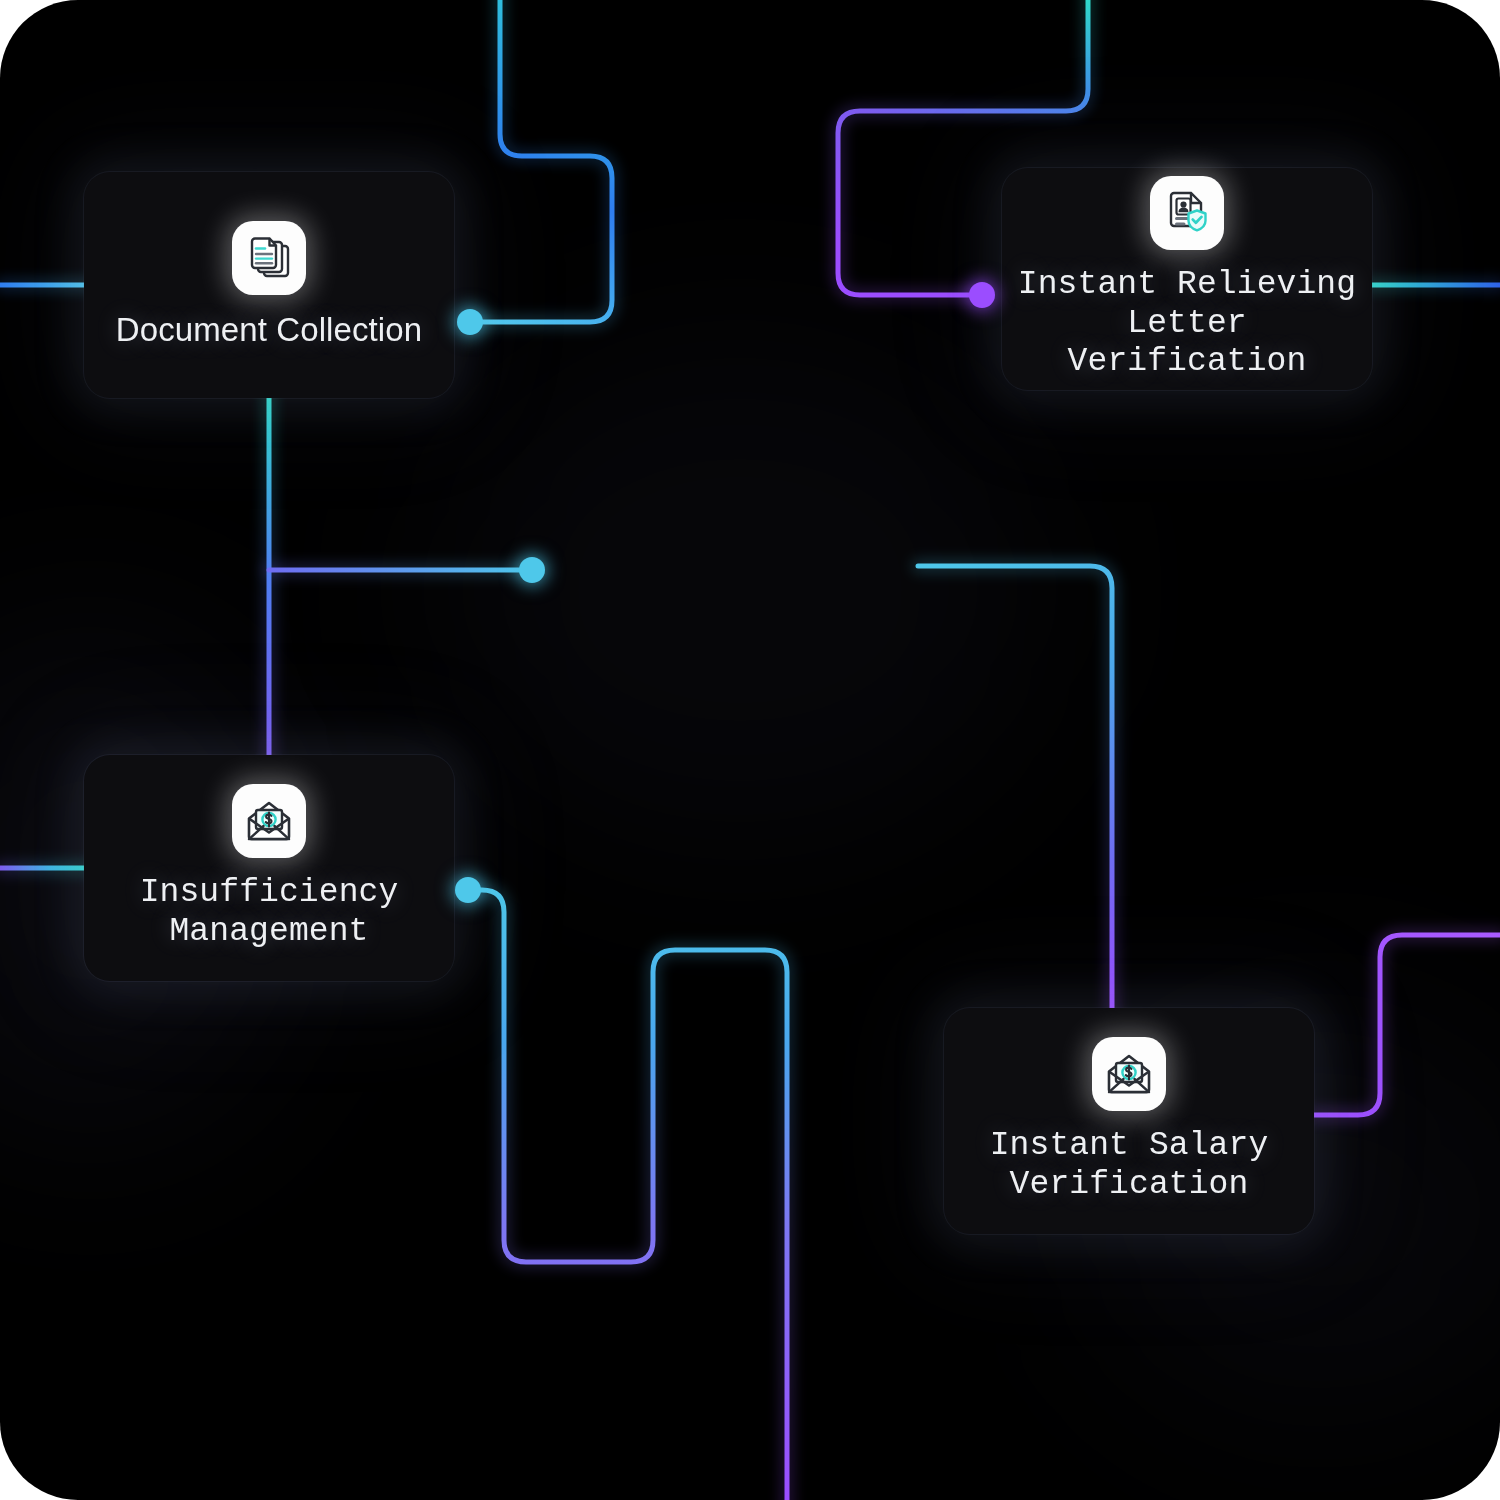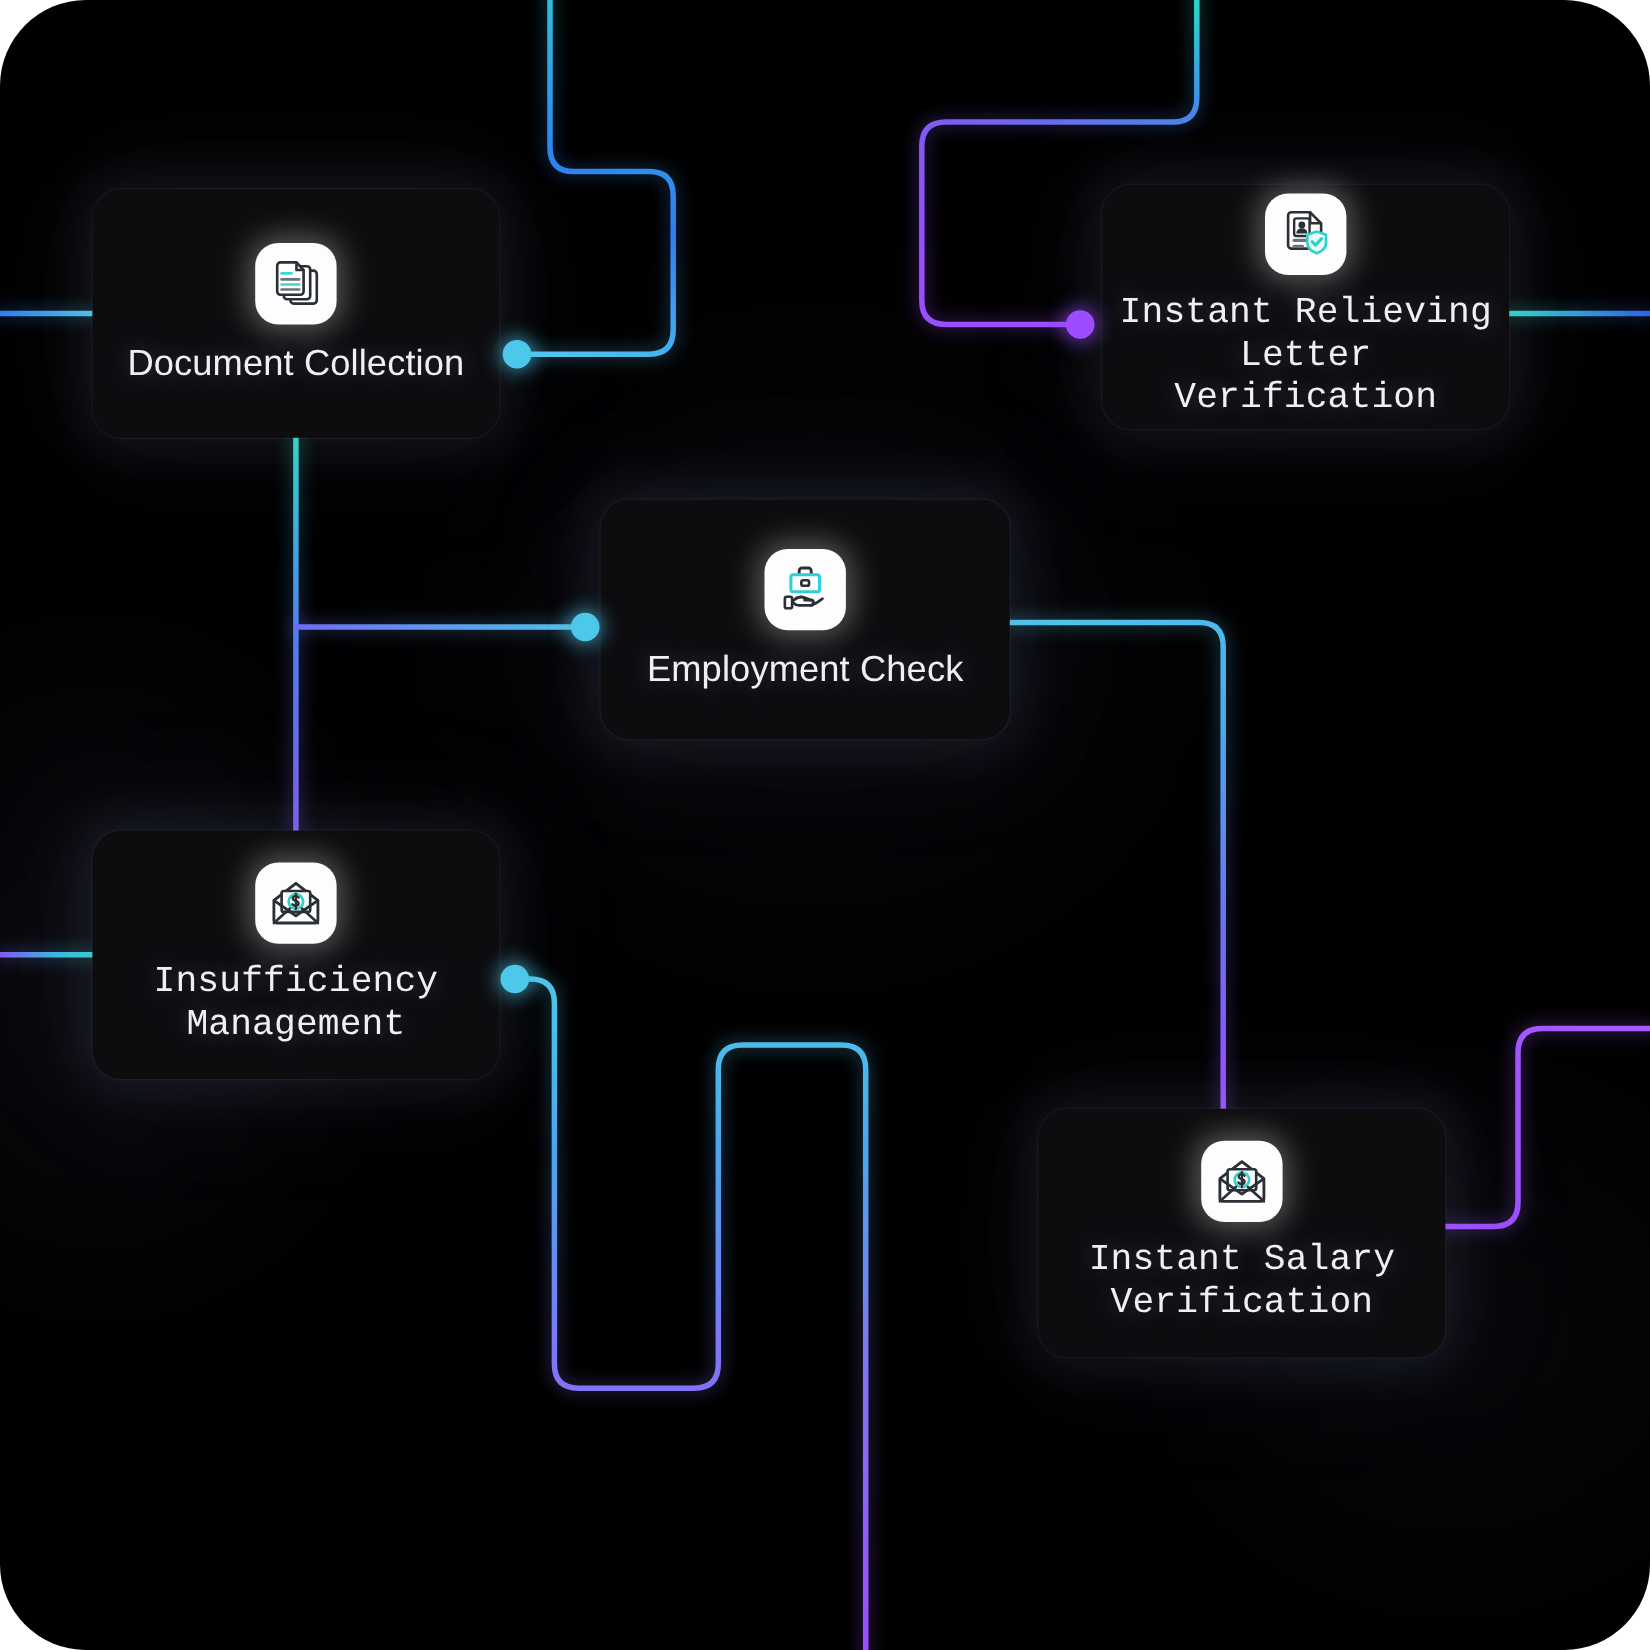--- a/index.html
+++ b/index.html
@@ -218,34 +218,20 @@
         <line x1="16.5" y1="32.6" x2="28" y2="32.6" stroke="#6c737d" stroke-width="3" stroke-linecap="round"></line>
         <line x1="16.5" y1="38" x2="24" y2="38" stroke="#6c737d" stroke-width="3" stroke-linecap="round"></line>
         <path d="M37 24.5l8.5 3v7.2c0 5-4 8-8.5 9.6-4.5-1.6-8.5-4.6-8.5-9.6V27.5z" fill="#e9fbfa" stroke="#2fd2c8" stroke-width="2.4" stroke-linejoin="round"></path>
         <path d="M32.8 33.6l3.1 3.2 5.6-5.9" fill="none" stroke="#2fd2c8" stroke-width="2.8" stroke-linecap="round" stroke-linejoin="round"></path>
       </svg>
     </div>
     <div class="card-label">Instant Relieving
 Letter Verification</div>
   </div>
 
-  <div class="card" id="card-employment-check">
-    <div class="card-icon">
-      <svg width="54" height="54" viewBox="0 0 54 54">
-        <path d="M21.5 12.5V10a2.6 2.6 0 0 1 2.6-2.6h5.8A2.6 2.6 0 0 1 32.5 10v2.5" fill="none" stroke="#2b2f36" stroke-width="2.6" stroke-linecap="round"></path>
-        <rect x="14" y="13.5" width="26" height="15.5" rx="2.2" fill="none" stroke="#30cfd8" stroke-width="2.8"></rect>
-        <rect x="23.5" y="18.5" width="7" height="5" rx="1.6" fill="none" stroke="#2b2f36" stroke-width="2.4"></rect>
-        <path d="M16.5 36.5c3.5-3 6.6-3.4 9.6-2.2l5.4 2.1" fill="none" stroke="#2b2f36" stroke-width="2.6" stroke-linecap="round"></path>
-        <path d="M26.5 36.5h5.6a2.4 2.4 0 0 1 0 4.8H21c-2.3 0-3.6-1.1-5-2.4l-1.8-1.7" fill="none" stroke="#2b2f36" stroke-width="2.6" stroke-linecap="round" stroke-linejoin="round"></path>
-        <path d="M32.2 41.3c4.2-1.5 7.6-3.5 10.4-6" fill="none" stroke="#2b2f36" stroke-width="2.6" stroke-linecap="round"></path>
-        <rect x="8.5" y="33.5" width="6.6" height="10.5" rx="1.6" fill="#ffffff" stroke="#2b2f36" stroke-width="2.4"></rect>
-      </svg>
-    </div>
-    <div class="card-label">Employment Check</div>
-  </div>
 
   <div class="card two-line" id="card-insufficiency">
     <div class="card-icon">
       <svg width="54" height="54" viewBox="0 0 54 54">
         <path d="M7 24.5L27 9l20 15.5v18a2.6 2.6 0 0 1-2.6 2.6H9.6A2.6 2.6 0 0 1 7 42.5z" fill="#ffffff" stroke="#2b2f36" stroke-width="2.6" stroke-linejoin="round"></path>
         <rect x="14" y="16" width="26" height="19" rx="2" fill="#f3fdfc" stroke="#2b2f36" stroke-width="2.4"></rect>
         <circle cx="27" cy="25.5" r="6.6" fill="none" stroke="#2fd2c8" stroke-width="2.4"></circle>
         <path d="M29.4 21.9c-.7-.9-1.6-1.3-2.6-1.3-1.6 0-2.7.9-2.7 2.2 0 2.8 5.4 1.4 5.4 4.3 0 1.4-1.2 2.3-2.8 2.3-1.2 0-2.2-.5-2.9-1.4" fill="none" stroke="#2b2f36" stroke-width="2.1" stroke-linecap="round"></path>
         <line x1="27" y1="18.6" x2="27" y2="32.4" stroke="#2b2f36" stroke-width="2.1" stroke-linecap="round"></line>
         <path d="M7 24.5L27 38.5 47 24.5" fill="none" stroke="#2b2f36" stroke-width="2.6" stroke-linejoin="round"></path>

